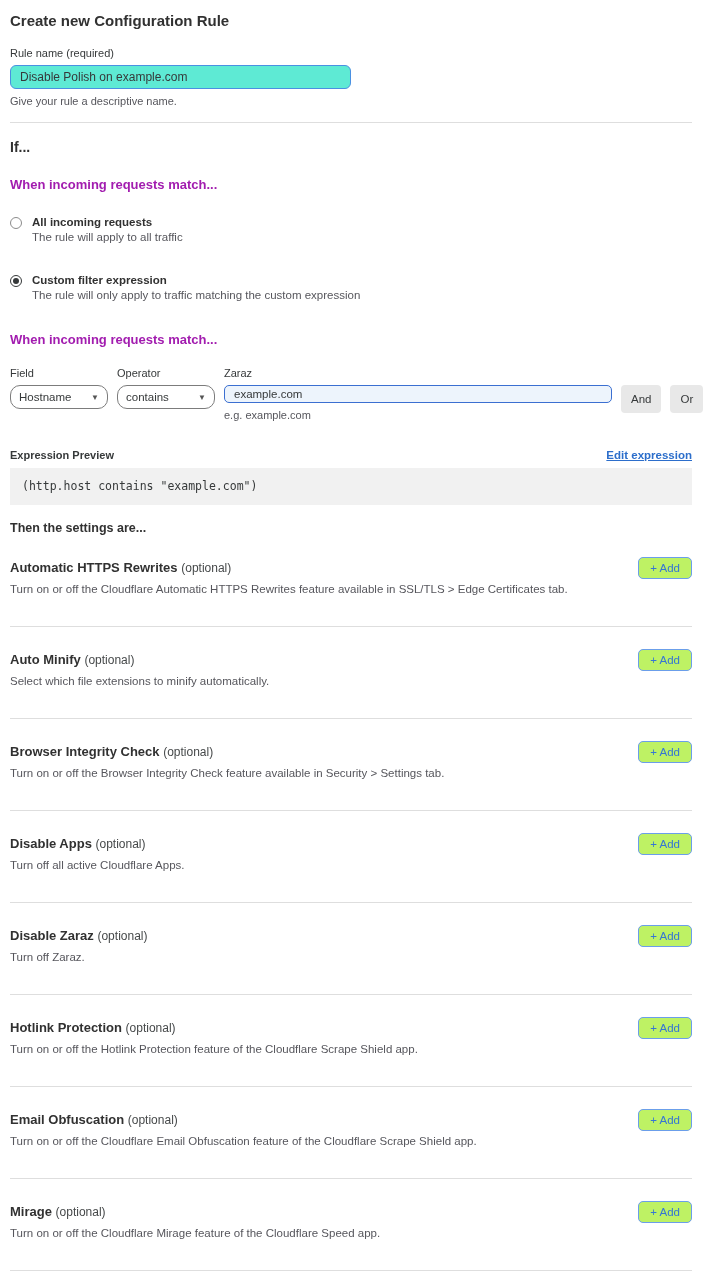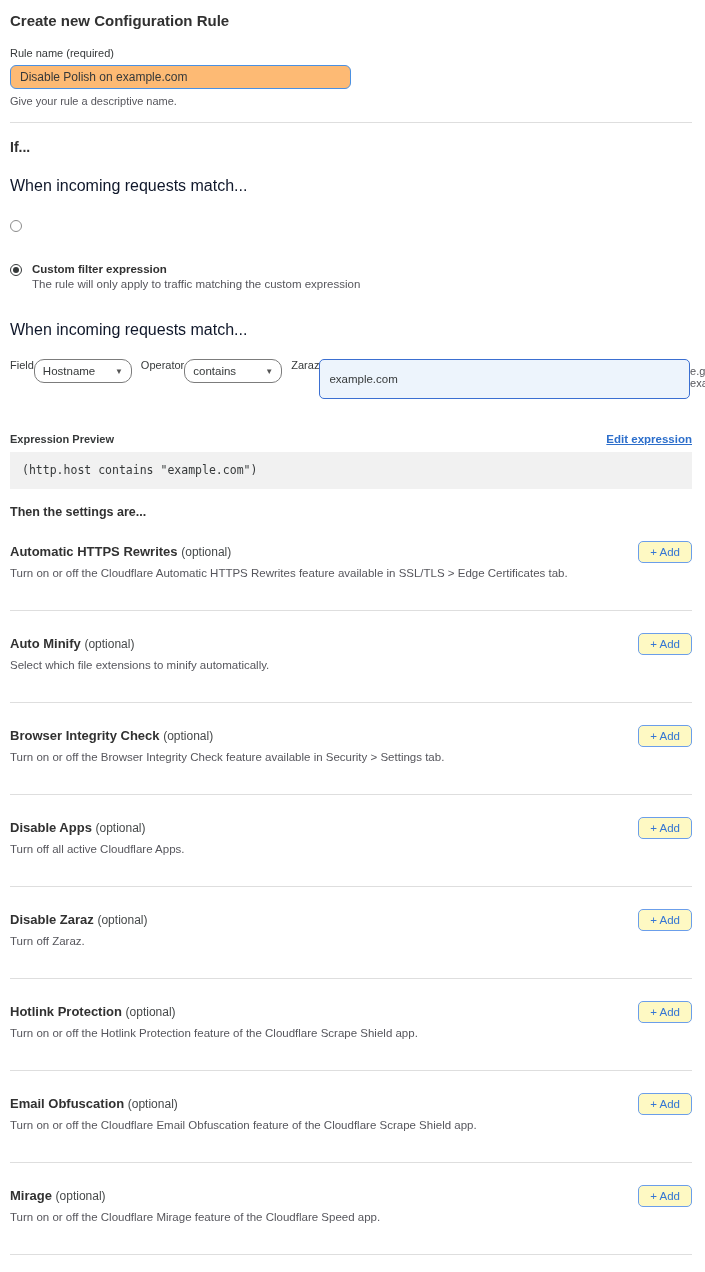--- a/index.html
+++ b/index.html
@@ -24,44 +24,44 @@
   }
   .text-input {
     width: 341px;
     height: 24px;
     border: 1px solid #4a90e2;
     border-radius: 6px;
     padding: 0 9px;
     font-size: 12px;
     font-family: "Liberation Sans", sans-serif;
     color: #36393a;
-    background: #fdba74;
+    background: #5eead4;
     outline: none;
   }
   .help-text {
     font-size: 11px;
     color: #56565c;
     margin-top: 6px;
   }
   .divider {
     border: none;
     border-top: 1px solid #dedede;
     margin: 15px 0 0 0;
   }
   .if-heading {
     font-size: 14px;
     font-weight: bold;
     margin-top: 16px;
     color: #313131;
   }
   .sub-heading {
-    font-size: 16px;
-    font-weight: normal;
+    font-size: 13px;
+    font-weight: bold;
     margin-top: 22px;
-    color: #0f172a;
+    color: #a21caf;
   }
   .radio-group { margin-top: 24px; }
   .radio-option {
     display: flex;
     align-items: flex-start;
     margin-bottom: 31px;
     cursor: pointer;
   }
   .radio-circle {
     flex: 0 0 auto;
@@ -84,21 +84,21 @@
   }
   .radio-texts { margin-left: 10px; }
   .radio-label { font-size: 11.5px; font-weight: bold; color: #313131; }
   .radio-desc { font-size: 11.5px; color: #56565c; margin-top: 3px; }
 
   .builder-row {
     display: flex;
     align-items: flex-start;
     margin-top: 20px;
   }
-  .builder-col { display: flex; flex-direction: row; }
+  .builder-col { display: flex; flex-direction: column; }
   .builder-col + .builder-col { margin-left: 9px; }
   .select-box {
     display: flex;
     align-items: center;
     justify-content: space-between;
     width: 98px;
     height: 24px;
     border: 1px solid #7c7c7c;
     border-radius: 10px;
     background: #fff;
@@ -107,21 +107,21 @@
     color: #36393a;
     cursor: pointer;
   }
   .caret {
     font-size: 8px;
     color: #555;
     margin-left: 6px;
   }
   .value-input {
     width: 388px;
-    height: 40px;
+    height: 18px;
     border: 1px solid #3b6fd1;
     border-radius: 5px;
     background: #edf4fc;
     padding: 0 9px;
     font-size: 11.5px;
     font-family: "Liberation Sans", sans-serif;
     color: #36393a;
     outline: none;
   }
   .andor-btn {
@@ -179,21 +179,21 @@
   .setting-desc {
     font-size: 11.5px;
     color: #56565c;
     margin-top: 8px;
     max-width: 560px;
   }
   .add-btn {
     position: absolute;
     right: 0;
     top: 22px;
-    background: #fef9c3;
+    background: #bef264;
     border: 1px solid #6b9eea;
     border-radius: 5px;
     color: #3576d4;
     font-size: 11.5px;
     font-family: "Liberation Sans", sans-serif;
     padding: 4px 11px;
     cursor: pointer;
   }
 </style>
 </head>
@@ -208,20 +208,24 @@
 </div>
 
 <hr class="divider">
 
 <h2 class="if-heading">If...</h2>
 <div class="sub-heading">When incoming requests match...</div>
 
 <div class="radio-group">
   <div class="radio-option">
     <span class="radio-circle"></span>
+    <span class="radio-texts">
+      <div class="radio-label">All incoming requests</div>
+      <div class="radio-desc">The rule will apply to all traffic</div>
+    </span>
   </div>
   <div class="radio-option">
     <span class="radio-circle checked"></span>
     <span class="radio-texts">
       <div class="radio-label">Custom filter expression</div>
       <div class="radio-desc">The rule will only apply to traffic matching the custom expression</div>
     </span>
   </div>
 </div>
 

